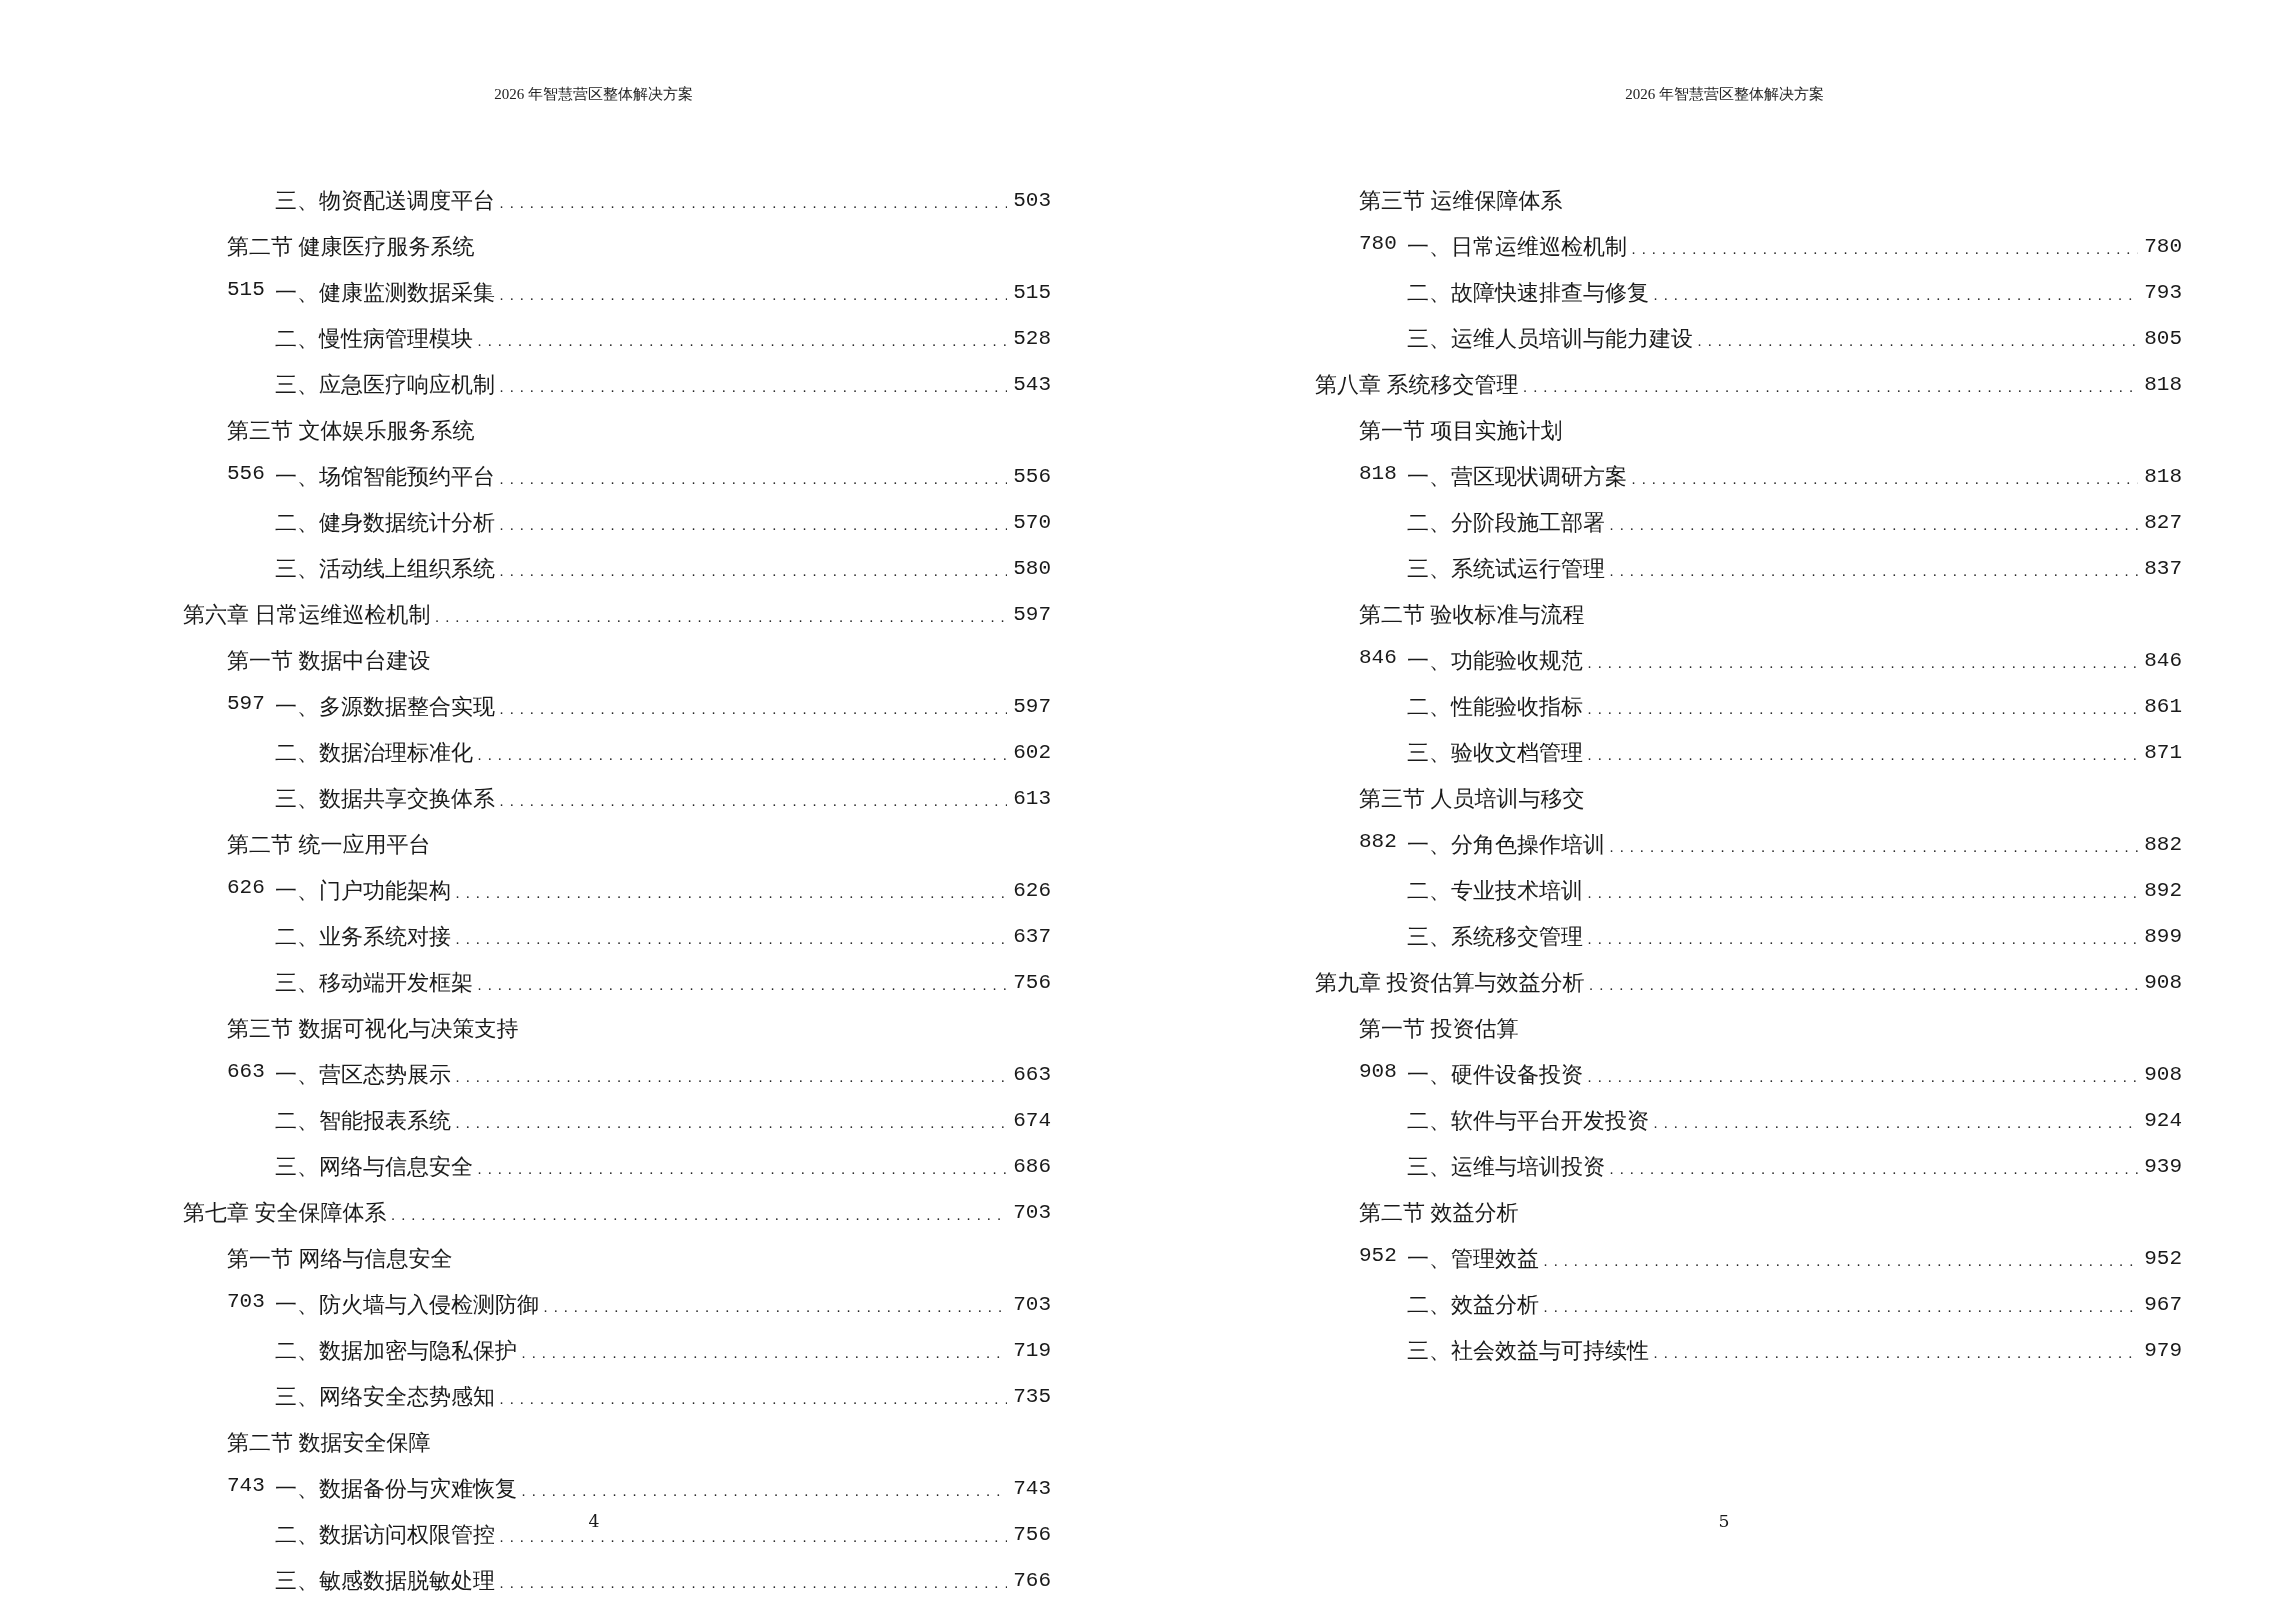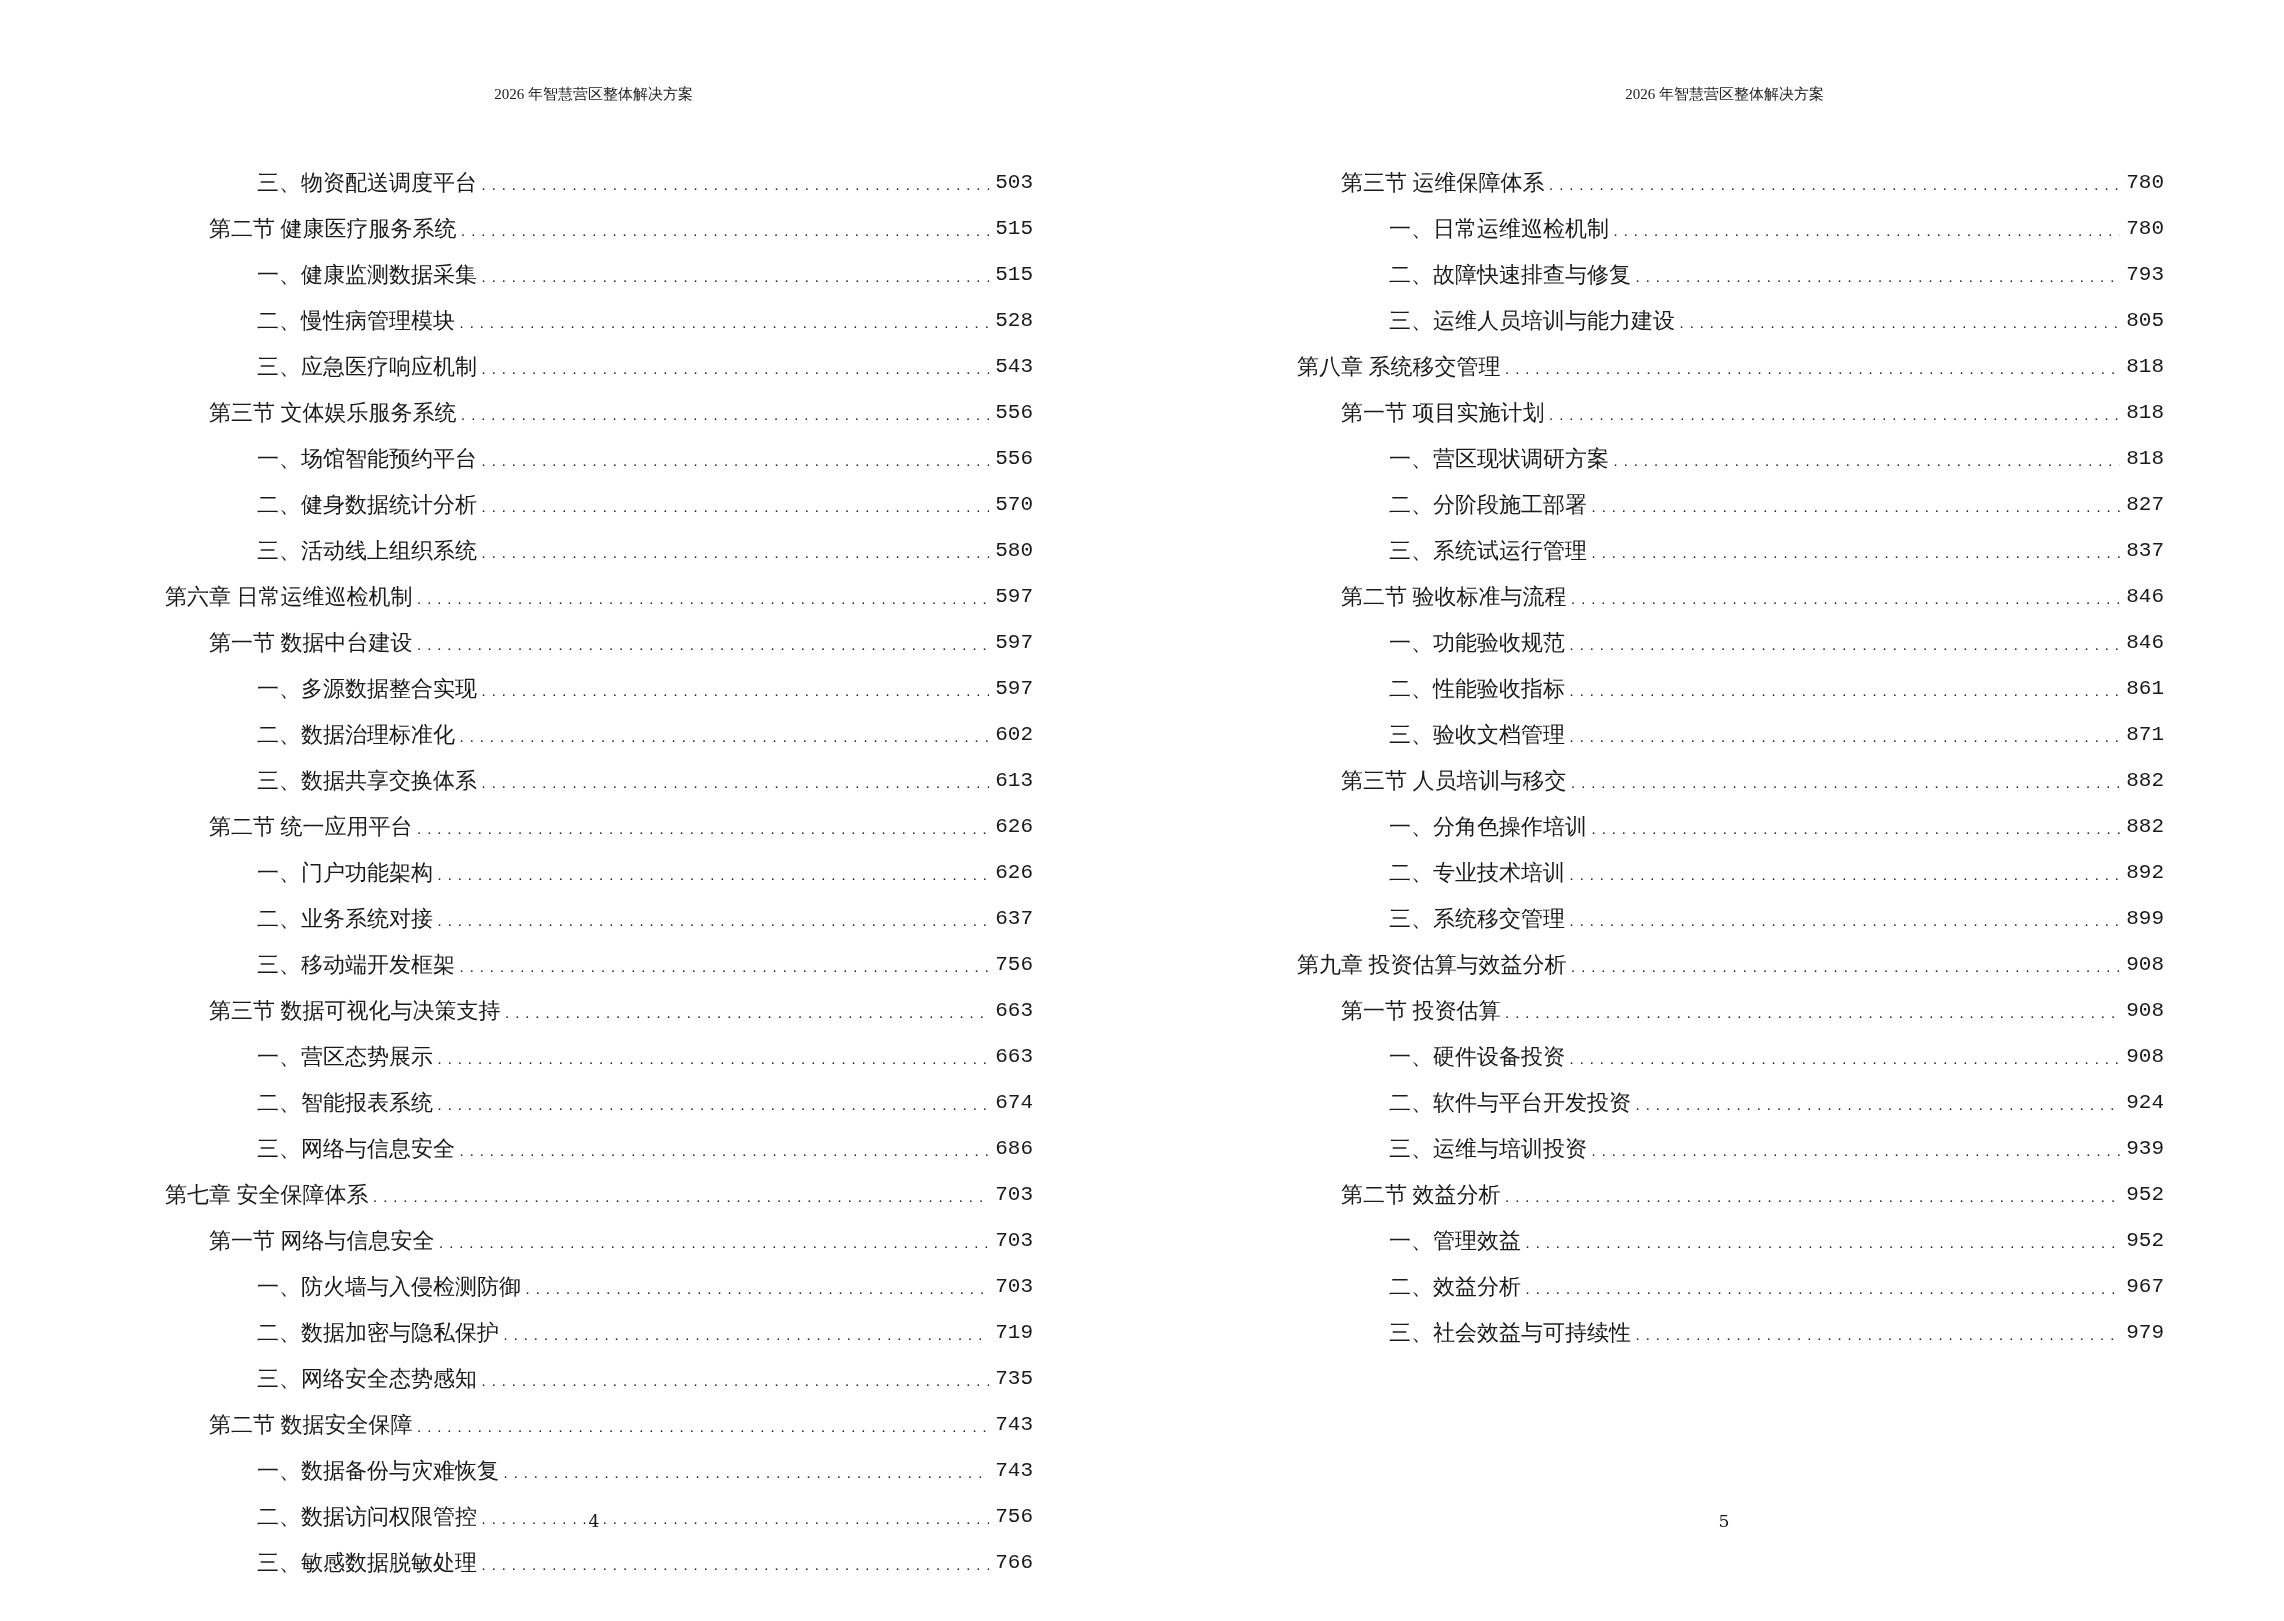--- a/index.html
+++ b/index.html
@@ -13,31 +13,31 @@
   .page.left { left: 0; width: 1142px; }
   .page.right { left: 1142px; width: 1142px; }
   .running-header {
     position: absolute; top: 83px; width: 337px;
     text-align: center; font-size: 15px; line-height: 23px; color: #222;
     font-family: "Liberation Serif", "DejaVu Serif", serif;
   }
   .page.left .running-header { left: 425px; }
   .page.right .running-header { left: 414px; }
   .toc {
-    position: absolute; top: 161px; margin: 0; padding: 0; list-style: none;
+    position: absolute; top: 161px; margin: 18px; padding: 0; list-style: none;
   }
   .page.left .toc { left: 165px; width: 868px; }
   .page.right .toc { left: 155px; width: 867px; }
   .toc-row {
     position: relative; height: 46px; display: flex; align-items: flex-start;
     font-size: 22px; line-height: 43px;
     font-family: "Liberation Serif", "DejaVu Serif", serif;
   }
   .toc-row.level-1 { padding-left: 0; }
-  .toc-row.level-2 { padding-left: 44px; }
+  .toc-row.level-2 { padding-left: 44px; flex-direction: column; }
   .toc-row.level-3 { padding-left: 92px; }
   .toc-title { white-space: nowrap; flex: 0 0 auto; }
   .toc-leader {
     flex: 1 1 auto; overflow: hidden; white-space: nowrap;
     margin: 0 5.8px 0 4.8px; letter-spacing: 6.5px; color: #222;
     font-size: 14.4px; line-height: 48px;
   }
   .toc-page {
     flex: 0 0 auto; text-align: right; min-width: 33px;
     font-family: Liberation Mono, monospace; font-size: 21px;

